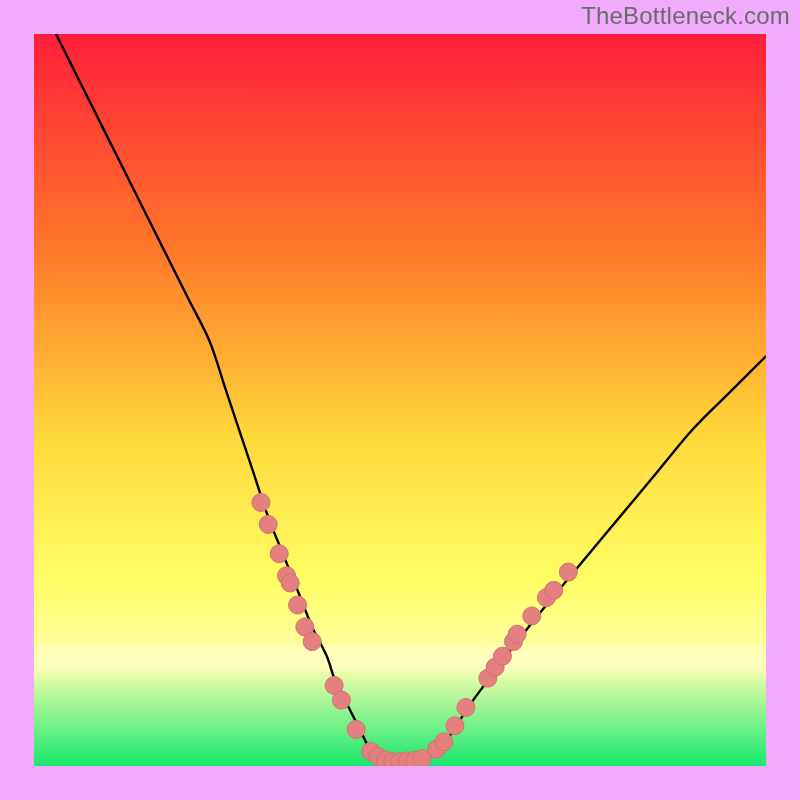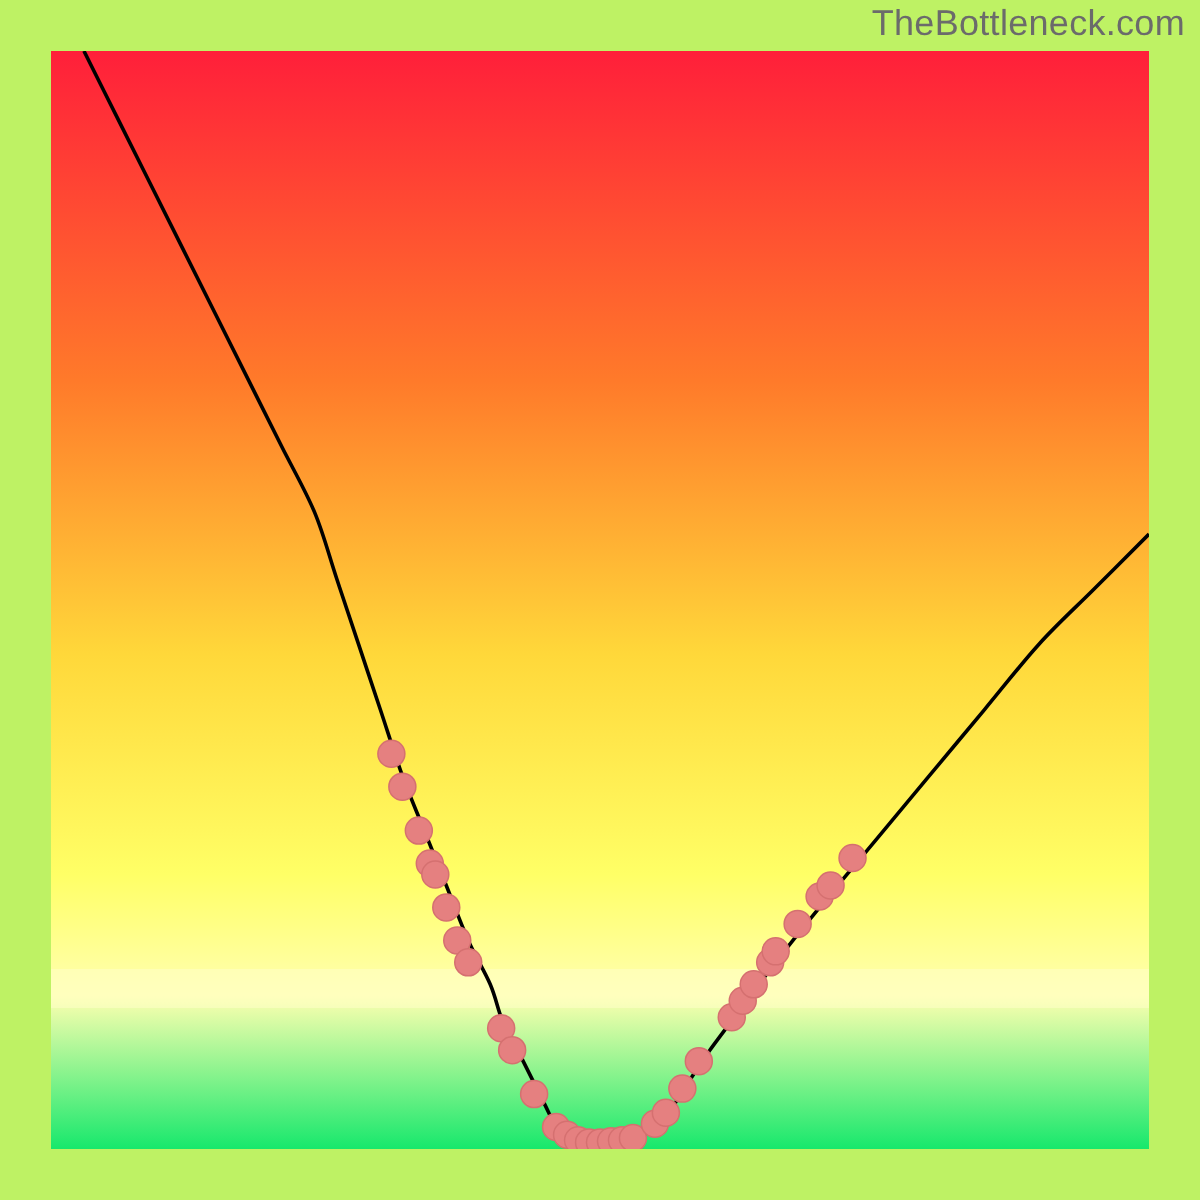--- a/index.html
+++ b/index.html
@@ -8,21 +8,21 @@
     width: 800px;
     height: 800px;
     background: #000;
     font-family: Arial, Helvetica, sans-serif;
     overflow: hidden;
   }
   .frame {
     position: relative;
     width: 800px;
     height: 800px;
-    background: #bef264;
+    background: #f0abfc;
   }
   .watermark {
     position: absolute;
     top: 2px;
     right: 10px;
     color: #6b6b6b;
     font-size: 24px;
     font-weight: 500;
     letter-spacing: 0.2px;
     z-index: 10;

